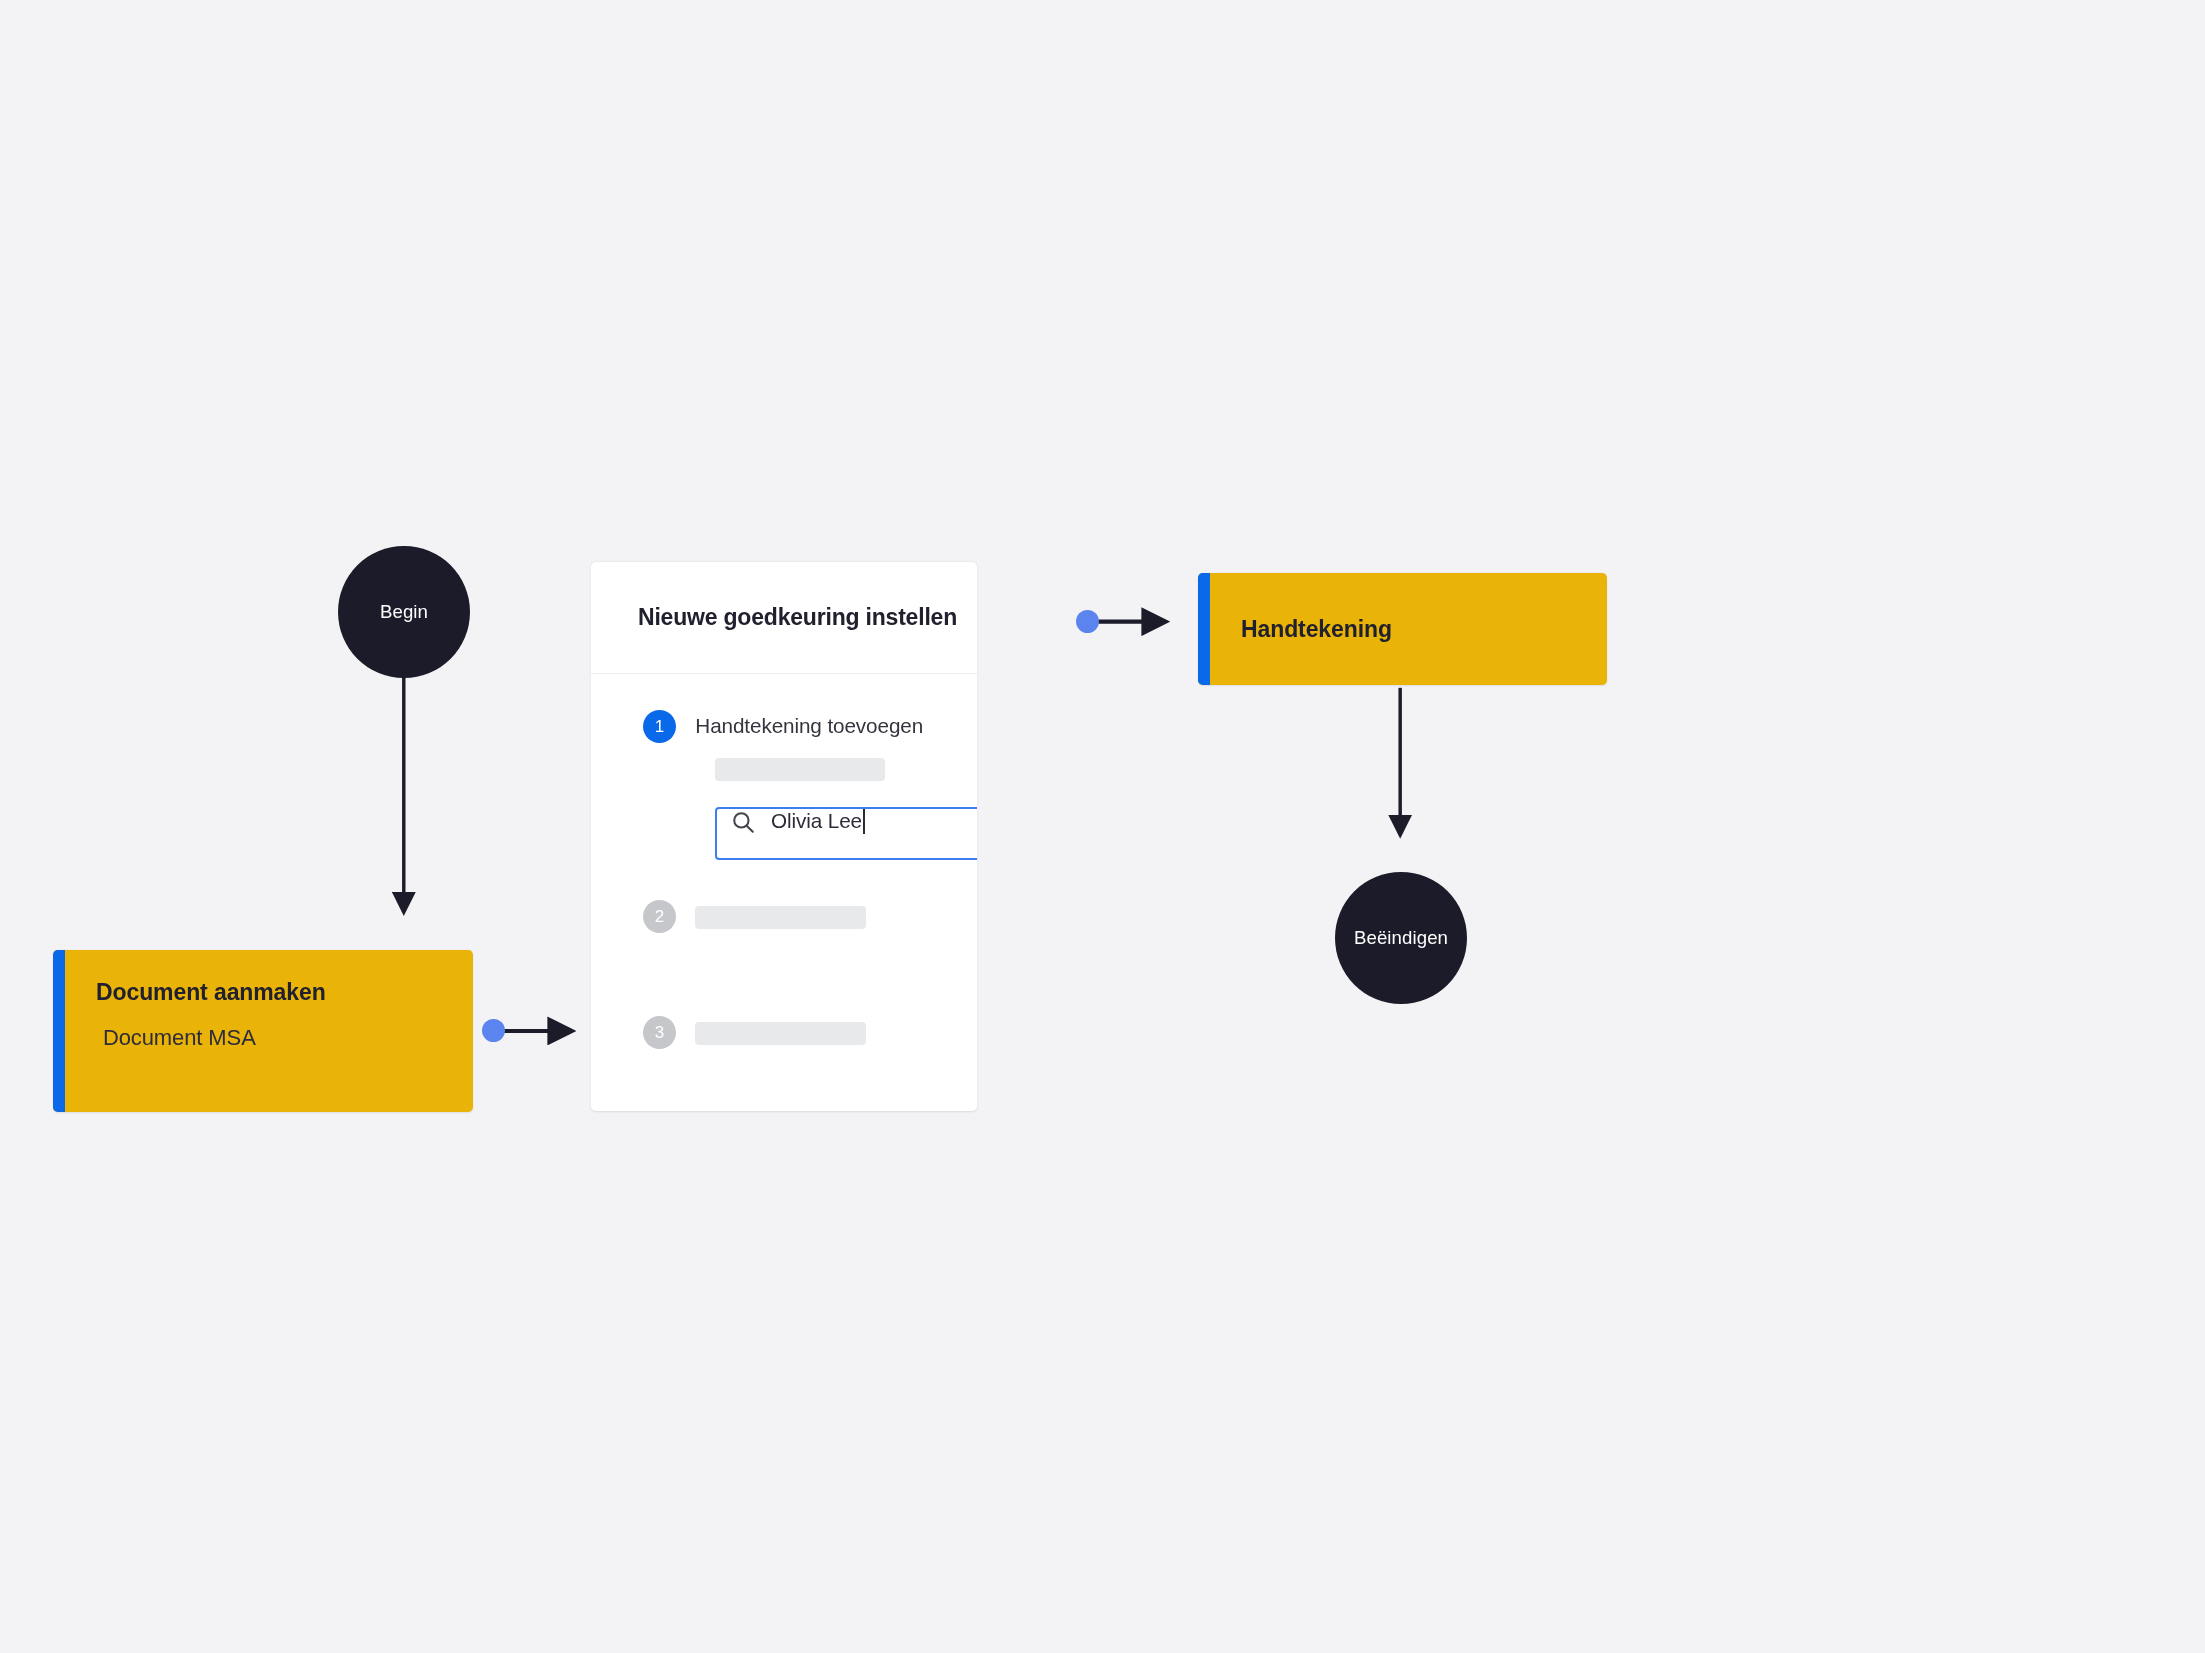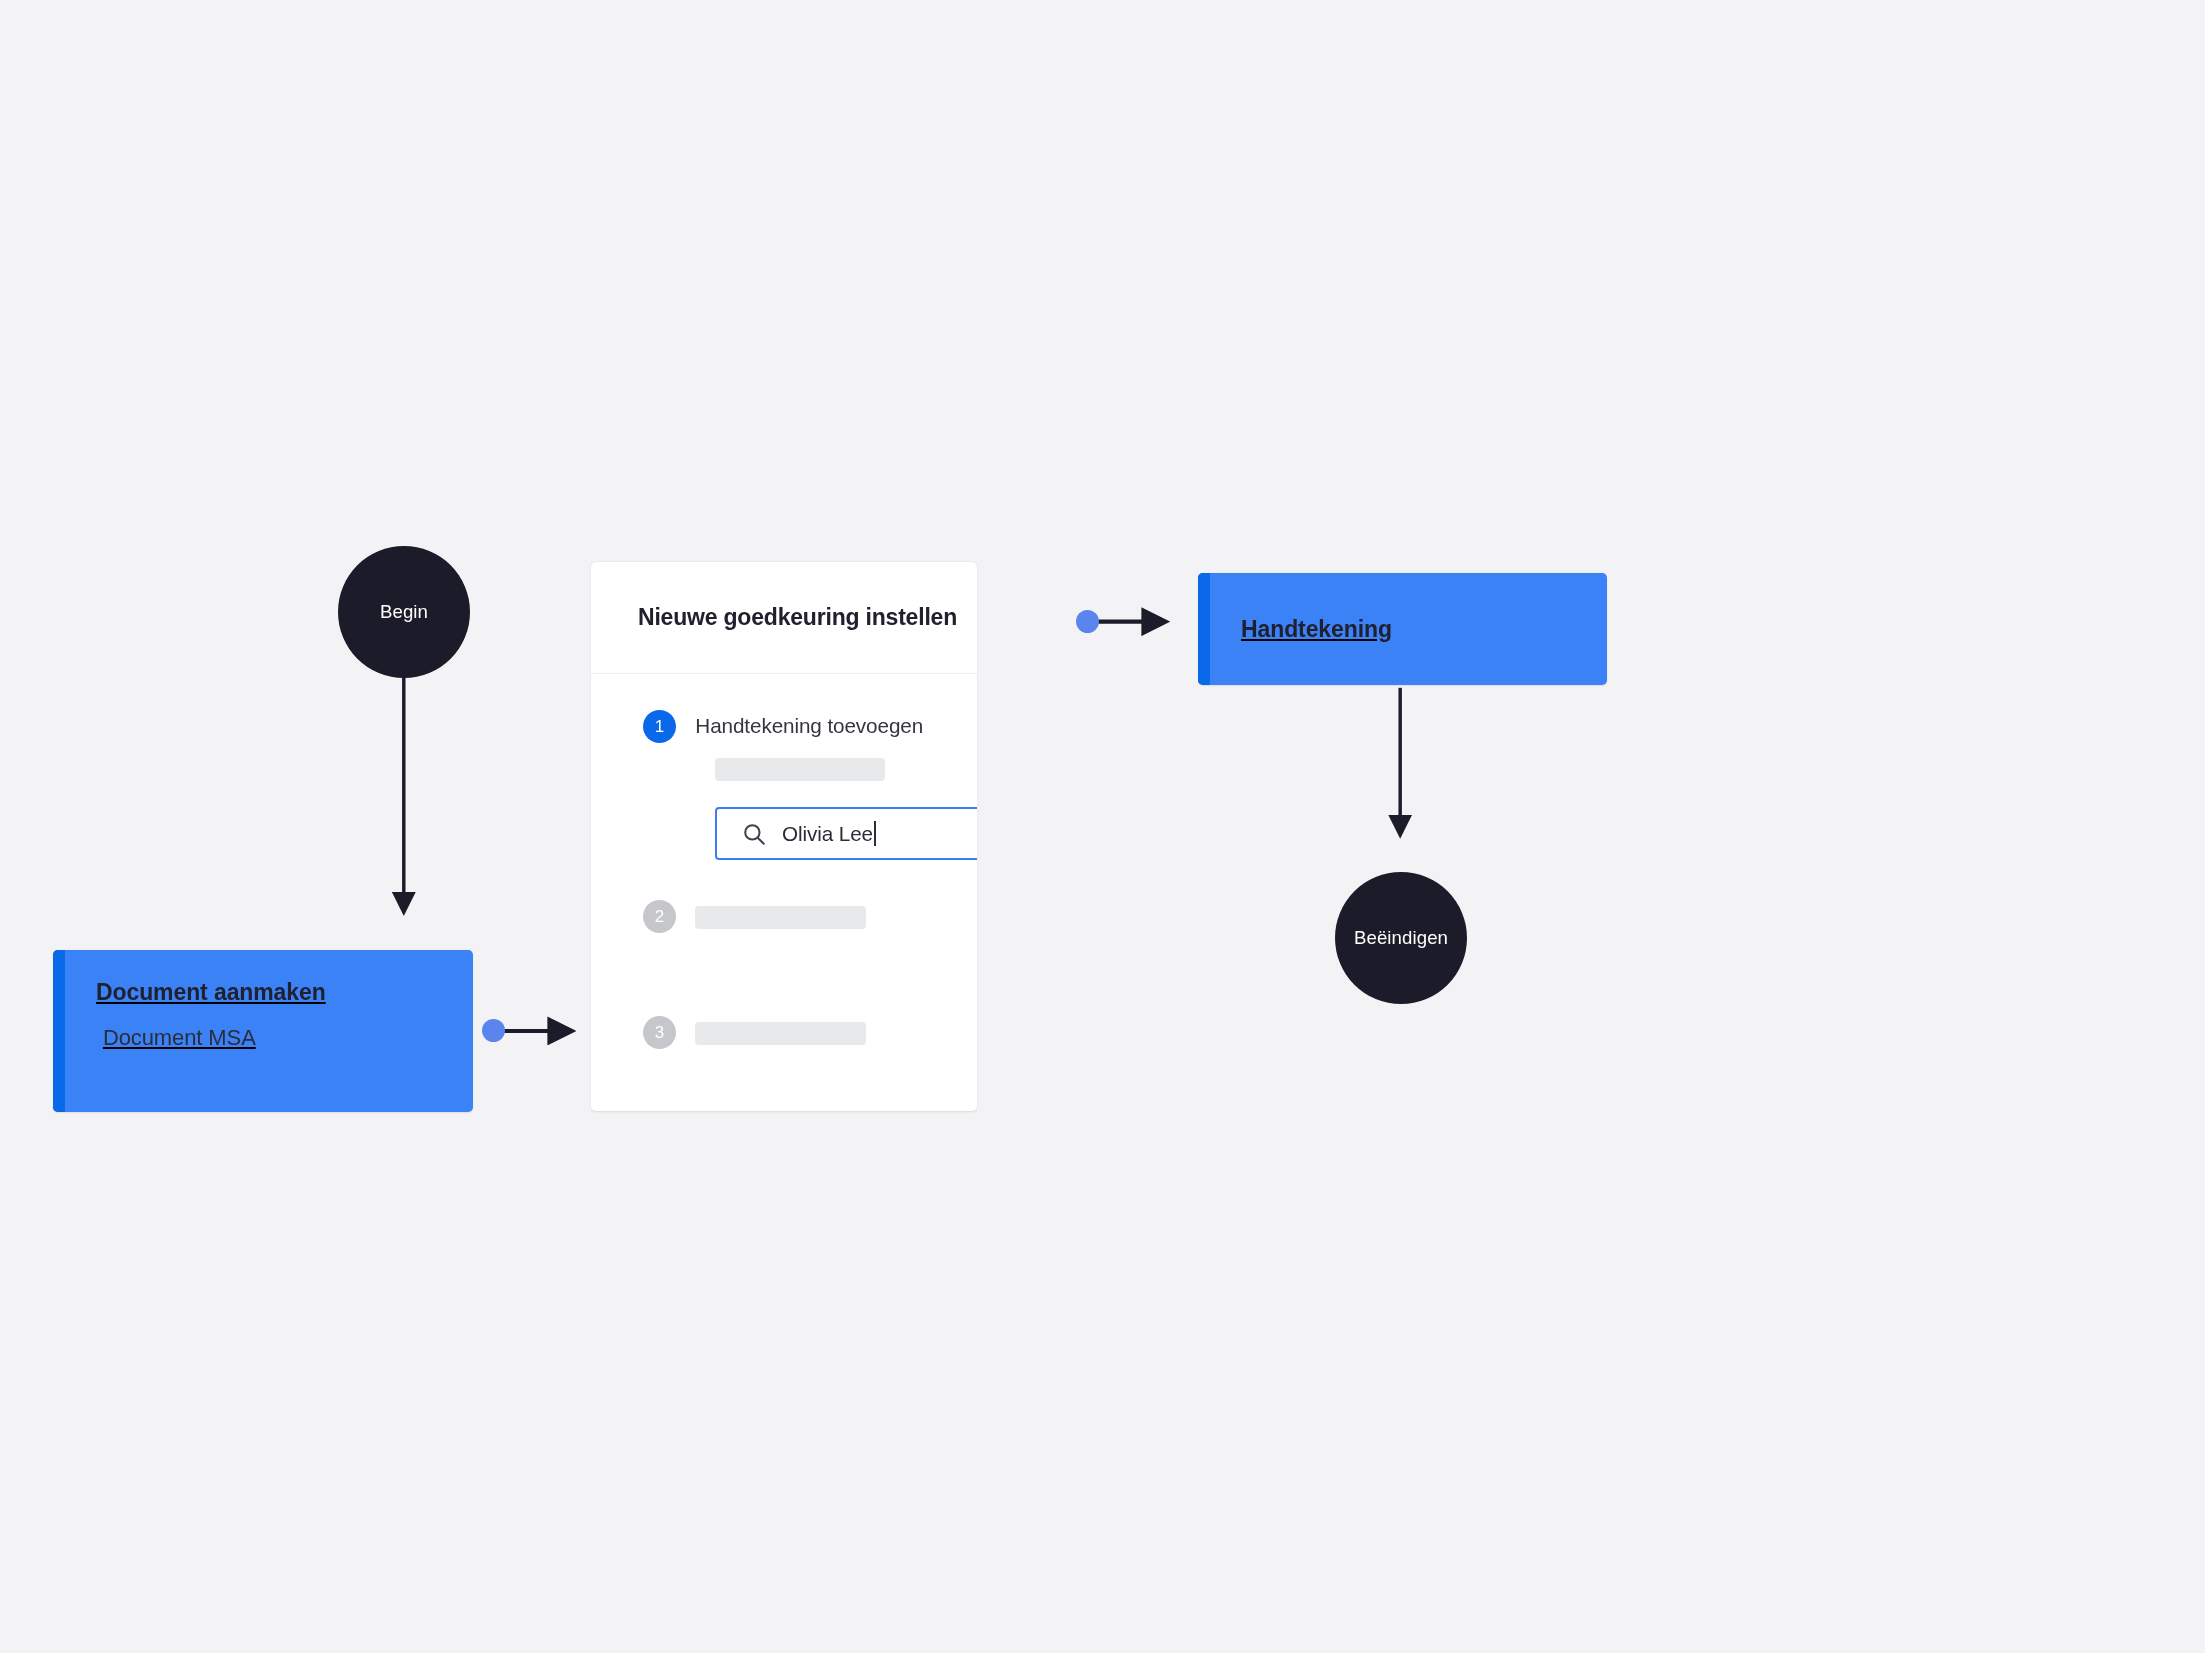--- a/index.html
+++ b/index.html
@@ -34,25 +34,24 @@
     letter-spacing: 0.1px;
     white-space: nowrap;
   }
 
   #begin-node  { left: 338px;  top: 546px;  width: 132px; height: 132px; }
   #end-node    { left: 1335px; top: 872px; width: 132px; height: 132px; }
 
   
   .flow-card {
     position: absolute;
-    background: #3b82f6;
+    background: #eab308;
     border-radius: 4.8px;
     box-shadow: 0 0.7px 2.1px rgba(16,24,40,0.06), 0 0.7px 1.4px rgba(16,24,40,0.04);
     overflow: hidden;
-    text-decoration: underline;
   }
   .accent-bar {
     position: absolute;
     left: 0; top: 0; bottom: 0;
     width: 11.7px;
     background: #0d6efd;
     background: #0a69e8;
   }
 
   
@@ -177,22 +176,21 @@
   }
 
   .search-box {
     margin-top: 26px;
     width: 295px;
     height: 53px;
     background: #ffffff;
     border: 2.1px solid #3c7ef0;
     border-radius: 4.1px;
     display: flex;
-    align-items: center;
-    padding-left: 24px;
+    padding-left: 13px;
   }
   .search-glyph {
     flex: 0 0 auto;
     width: 26px; height: 26px;
     display: block;
   }
   .search-value {
     margin-left: 15px;
     font-size: 20.7px;
     color: #2c2c38;

